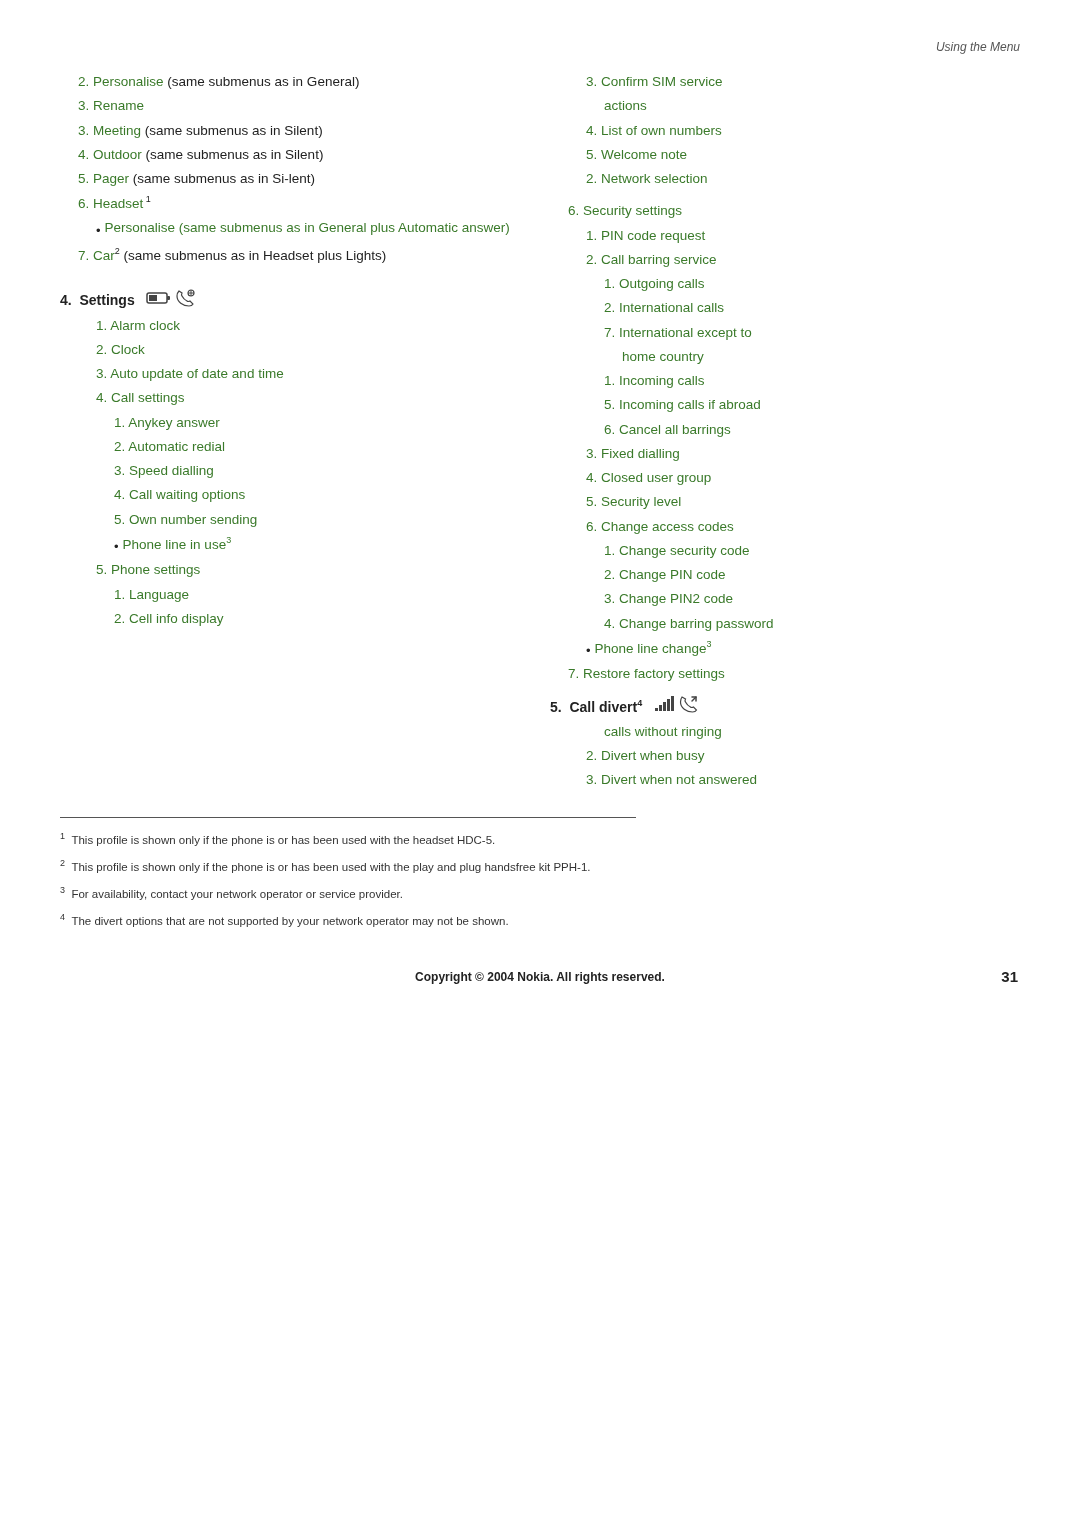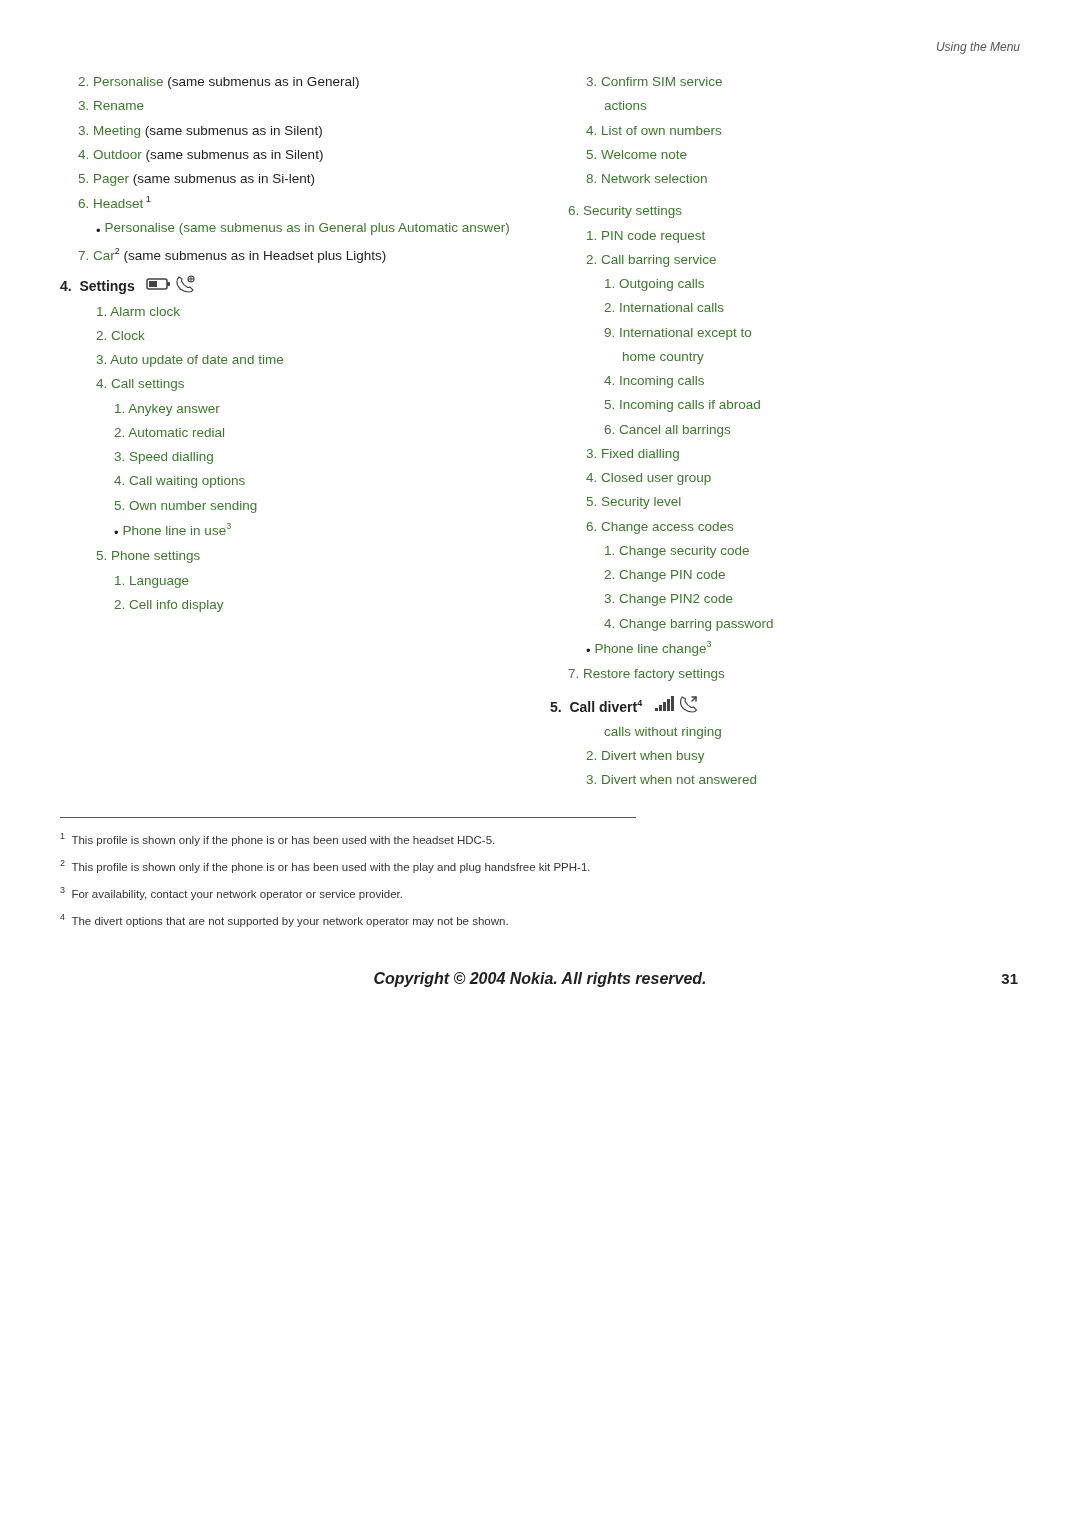--- a/index.html
+++ b/index.html
@@ -116,21 +116,21 @@
         <span class="menu-item-green">6. Headset</span><sup class="fn"> 1</sup>
       </div>
       <div class="menu-item indent-2" style="display:flex;align-items:flex-start;gap:4px;">
         <span style="margin-top:3px;font-size:13px;">•</span>
         <span class="menu-item-green">Personalise (same submenus as in General plus Automatic answer)</span>
       </div>
       <div class="menu-item indent-1">
         <span class="menu-item-green">7. Car</span><sup class="fn">2</sup><span class="menu-item-black"> (same submenus as in Headset plus Lights)</span>
       </div>
 
-      <div class="menu-item" style="margin-top:10px;">
+      <div class="menu-item" style="margin-top:24px;">
         <span class="section-header">4.&nbsp; Settings</span>
         
         <span class="icons-row">
           <svg width="26" height="14" viewBox="0 0 26 14">
             <rect x="1" y="2" width="20" height="10" rx="2" ry="2" stroke="#444" stroke-width="1.5" fill="none"></rect>
             <rect x="21" y="5" width="3" height="4" rx="1" fill="#444"></rect>
             <rect x="3" y="4" width="8" height="6" fill="#444"></rect>
           </svg>
           <svg width="20" height="18" viewBox="0 0 20 18">
             <path d="M4 2 C4 2 2 4 2 7 C2 13 8 17 14 17 C17 17 18 15 18 15 L15 12 C15 12 13 13 12 12 C10 11 8 9 7 7 C6 6 7 4 7 4 Z" stroke="#444" stroke-width="1.2" fill="none"></path>
@@ -192,46 +192,46 @@
       <div class="menu-item indent-3">
         <span class="menu-item-green">actions</span>
       </div>
       <div class="menu-item indent-2">
         <span class="menu-item-green">4. List of own numbers</span>
       </div>
       <div class="menu-item indent-2">
         <span class="menu-item-green">5. Welcome note</span>
       </div>
       <div class="menu-item indent-2">
-        <span class="menu-item-green">8. Network selection</span>
+        <span class="menu-item-green">2. Network selection</span>
       </div>
 
       <div class="menu-item indent-1" style="margin-top:12px;">
         <span class="menu-item-green">6. Security settings</span>
       </div>
       <div class="menu-item indent-2">
         <span class="menu-item-green">1. PIN code request</span>
       </div>
       <div class="menu-item indent-2">
         <span class="menu-item-green">2. Call barring service</span>
       </div>
       <div class="menu-item indent-3">
         <span class="menu-item-green">1. Outgoing calls</span>
       </div>
       <div class="menu-item indent-3">
         <span class="menu-item-green">2. International calls</span>
       </div>
       <div class="menu-item indent-3">
-        <span class="menu-item-green">9. International except to</span>
+        <span class="menu-item-green">7. International except to</span>
       </div>
       <div class="menu-item indent-4">
         <span class="menu-item-green">home country</span>
       </div>
       <div class="menu-item indent-3">
-        <span class="menu-item-green">4. Incoming calls</span>
+        <span class="menu-item-green">1. Incoming calls</span>
       </div>
       <div class="menu-item indent-3">
         <span class="menu-item-green">5. Incoming calls if abroad</span>
       </div>
       <div class="menu-item indent-3">
         <span class="menu-item-green">6. Cancel all barrings</span>
       </div>
       <div class="menu-item indent-2">
         <span class="menu-item-green">3. Fixed dialling</span>
       </div>
@@ -305,17 +305,17 @@
     <sup>2</sup>&nbsp;&nbsp;This profile is shown only if the phone is or has been used with the play and plug handsfree kit PPH-1.
   </div>
   <div class="footnote">
     <sup>3</sup>&nbsp;&nbsp;For availability, contact your network operator or service provider.
   </div>
   <div class="footnote">
     <sup>4</sup>&nbsp;&nbsp;The divert options that are not supported by your network operator may not be shown.
   </div>
 
   <div style="position:relative;margin-top:40px;display:flex;justify-content:center;align-items:center;">
-    <span style="font-size:16px;font-weight:bold;font-style:italic;">Copyright © 2004 Nokia. All rights reserved.</span>
+    <span style="font-size:12px;font-weight:bold;">Copyright © 2004 Nokia. All rights reserved.</span>
     <span style="position:absolute;right:2px;font-size:15px;font-weight:bold;">31</span>
   </div>
 
 </div>
 
 </body></html>

